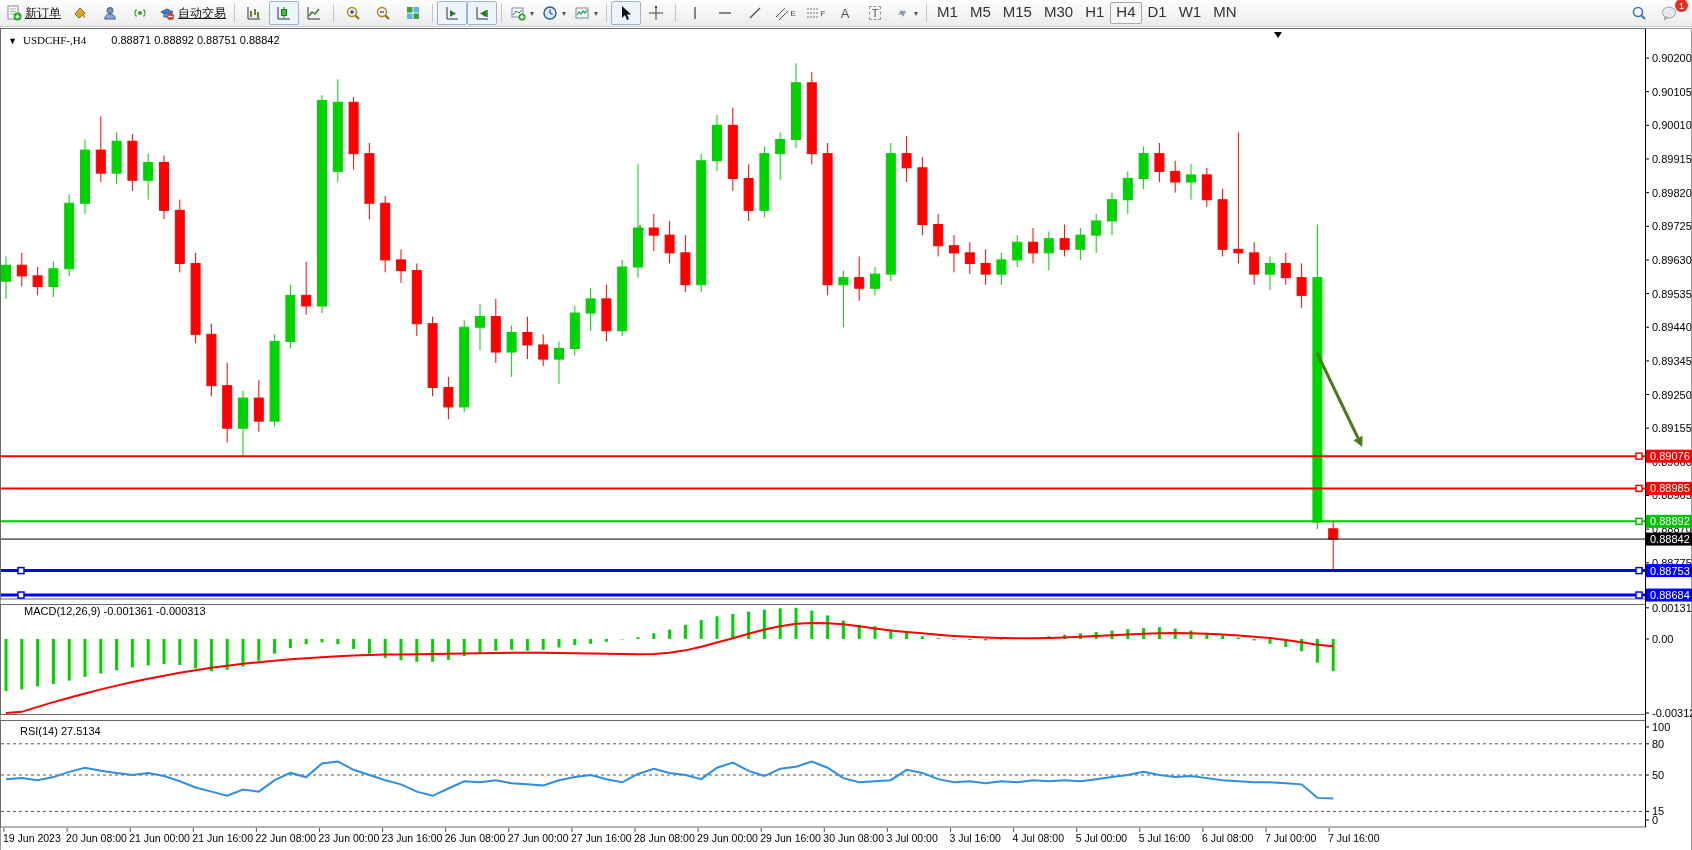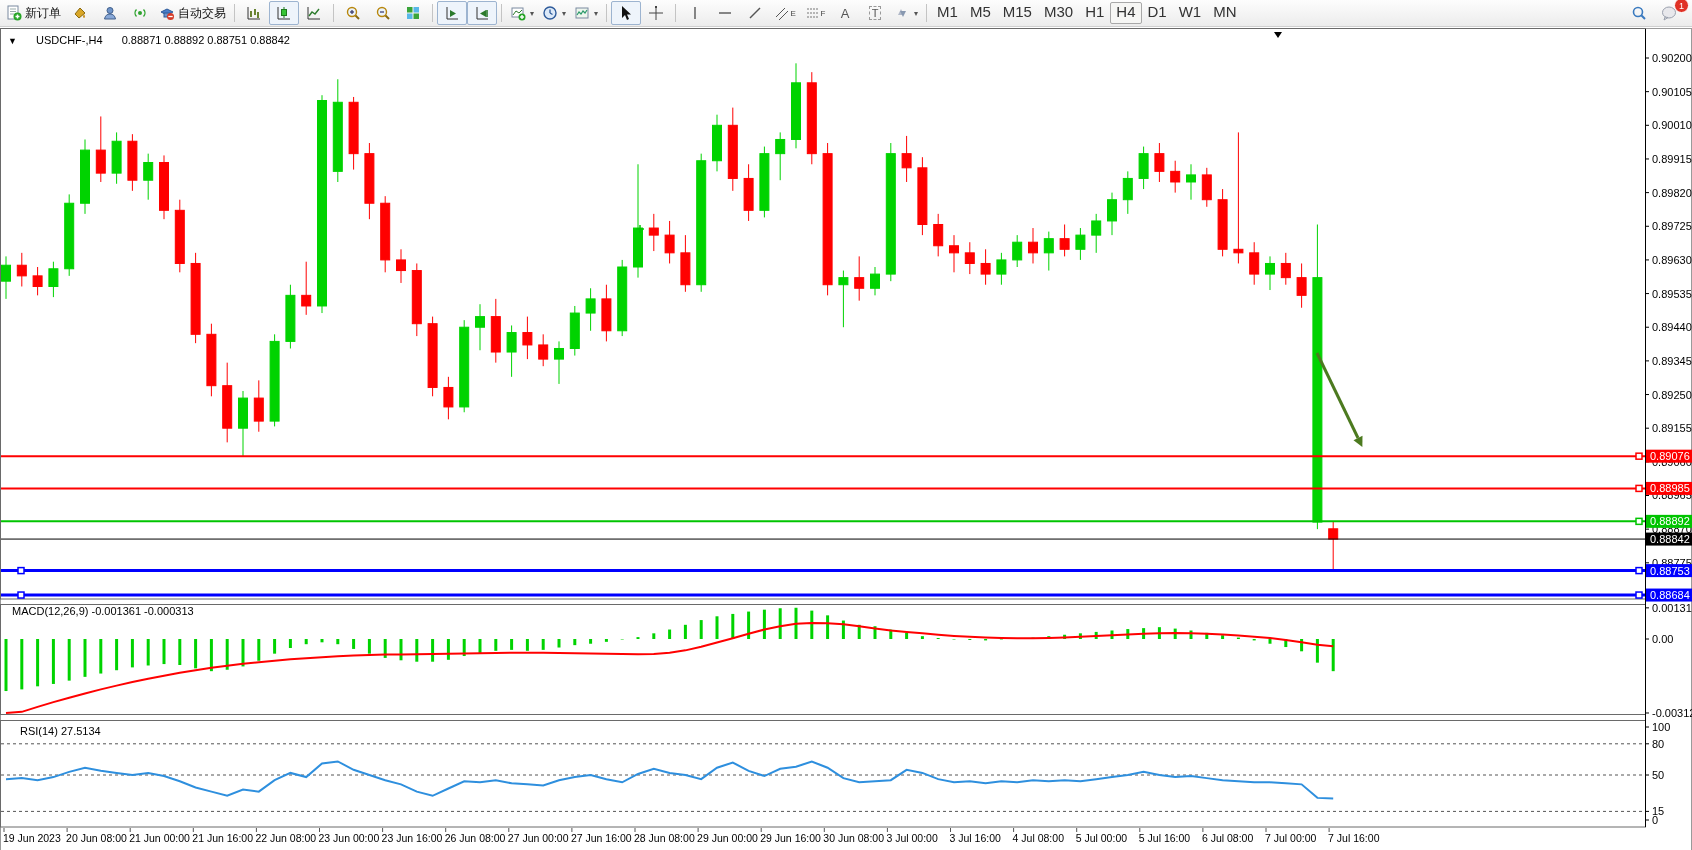--- a/index.html
+++ b/index.html
@@ -4,21 +4,21 @@
 <style>
   html,body{margin:0;padding:0;width:1692px;height:850px;overflow:hidden;
     font-family:"Liberation Sans","DejaVu Sans",sans-serif;background:#fff;}
   
   .toolbar{height:26px;display:flex;align-items:center;background:linear-gradient(#fdfdfd,#ececec);
     border-bottom:1px solid #cfcfcf;padding:0 2px;white-space:nowrap;}
   .tb-btn{height:22px;min-width:22px;display:flex;align-items:center;justify-content:center;
     gap:3px;padding:0 3px;border:1px solid transparent;border-radius:2px;font-size:12px;color:#222;cursor:default;}
   .tb-btn.pressed{border:1px solid #9db4d0;background:#eef4fb;}
   .tb-sep{width:1px;height:18px;background:#c4c4c4;margin:0 4px;flex:0 0 aupx;}
-  .tb-label{font-size:12px;color:#111;}
+  .tb-label{font-size:12px;color:#111;text-decoration:underline;}
   .tf-btn{height:20px;padding:0 5px;font-size:15px;color:#333;border:1px solid transparent;border-radius:2px;}
   .tf-btn.pressed{border:1px solid #a8a8a8;background:#f6f6f4;}
   .caret{font-size:8px;color:#555;margin-left:1px;}
   .spacer{flex:1;}
   .badge{position:absolute;top:-4px;right:-6px;background:#e03226;color:#fff;border-radius:50%;
     width:13px;height:13px;font-size:9px;display:flex;align-items:center;justify-content:center;border:1px solid #fff;}
   
   .chart-window{position:relative;width:1692px;height:824px;background:#fff;}
   #chart-svg{position:absolute;left:0;top:0;}
   .overlay-label{position:absolute;font-size:11px;color:#000;z-index:5;}
@@ -636,18 +636,18 @@
       <line x1="1202.9" y1="827" x2="1202.9" y2="831" stroke="#555"></line>
       <text x="1201.9" y="841" font-size="10.5" fill="#000">6 Jul 08:00</text>
       <line x1="1266" y1="827" x2="1266" y2="831" stroke="#555"></line>
       <text x="1265" y="841" font-size="10.5" fill="#000">7 Jul 00:00</text>
       <line x1="1329.1000000000001" y1="827" x2="1329.1000000000001" y2="831" stroke="#555"></line>
       <text x="1328.1000000000001" y="841" font-size="10.5" fill="#000">7 Jul 16:00</text>
     </svg>
 
   <div class="overlay-label" style="left:8px;top:7px;">
     <span style="font-size:9px;">▼</span>
-    <span style="margin-left:16px;">USDCHF-,H4</span>
-    <span style="margin-left:16px;text-align:center;">0.88871 0.88892 0.88751 0.88842</span>
-  </div>
-  <div class="overlay-label" style="left:12px;top:578px;">MACD(12,26,9) -0.001361 -0.000313</div>
+    <span style="margin-left:3px;font-family:Liberation Serif, serif;">USDCHF-,H4</span>
+    <span style="margin-left:22px;text-align:center;">0.88871 0.88892 0.88751 0.88842</span>
+  </div>
+  <div class="overlay-label" style="left:24px;top:578px;">MACD(12,26,9) -0.001361 -0.000313</div>
   <div class="overlay-label" style="left:20px;top:698px;">RSI(14) 27.5134</div>
 </div>
 
 </body></html>

